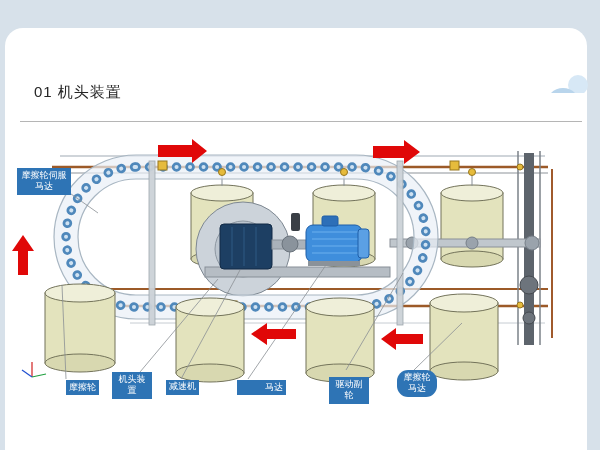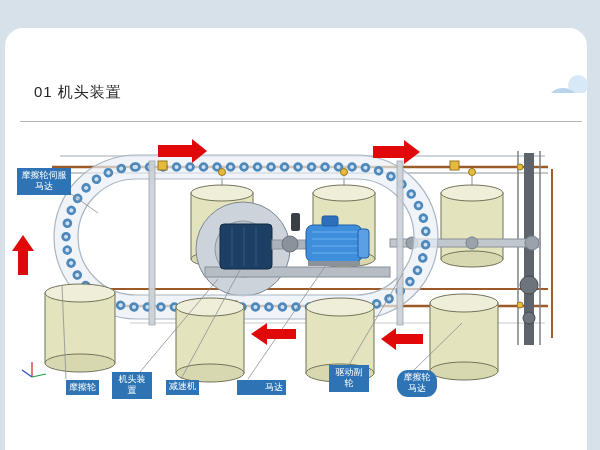--- a/index.html
+++ b/index.html
@@ -30,21 +30,21 @@
     background:var(--label-bg,#2e74b5);
     color:#fff;font-size:9px;line-height:1.25;
     padding:2px 3px;text-align:center;
     box-sizing:content-box;
   }
   .c-servo{left:17px;top:145px;width:48px;}
   .c-friction{left:66px;top:357px;white-space:nowrap;}
   .c-main{left:112px;top:349px;width:34px;}
   .c-reducer{left:166px;top:357px;white-space:nowrap;font-family:Liberation Mono, monospace;}
   .c-motor{left:237px;top:357px;white-space:nowrap;padding-left:28px;}
-  .c-sub{left:329px;top:342px;width:34px;}
+  .c-sub{left:329px;top:354px;width:34px;}
   .c-fwmotor{left:397px;top:347px;width:34px;border-radius:11px;}
 </style>
 </head>
 <body>
 
 <div class="canvas">
   <div class="slide"></div>
 
   <svg class="deco" viewBox="0 0 90 70">
     <circle cx="76" cy="62" r="10" fill="#d7e8f6"></circle>

